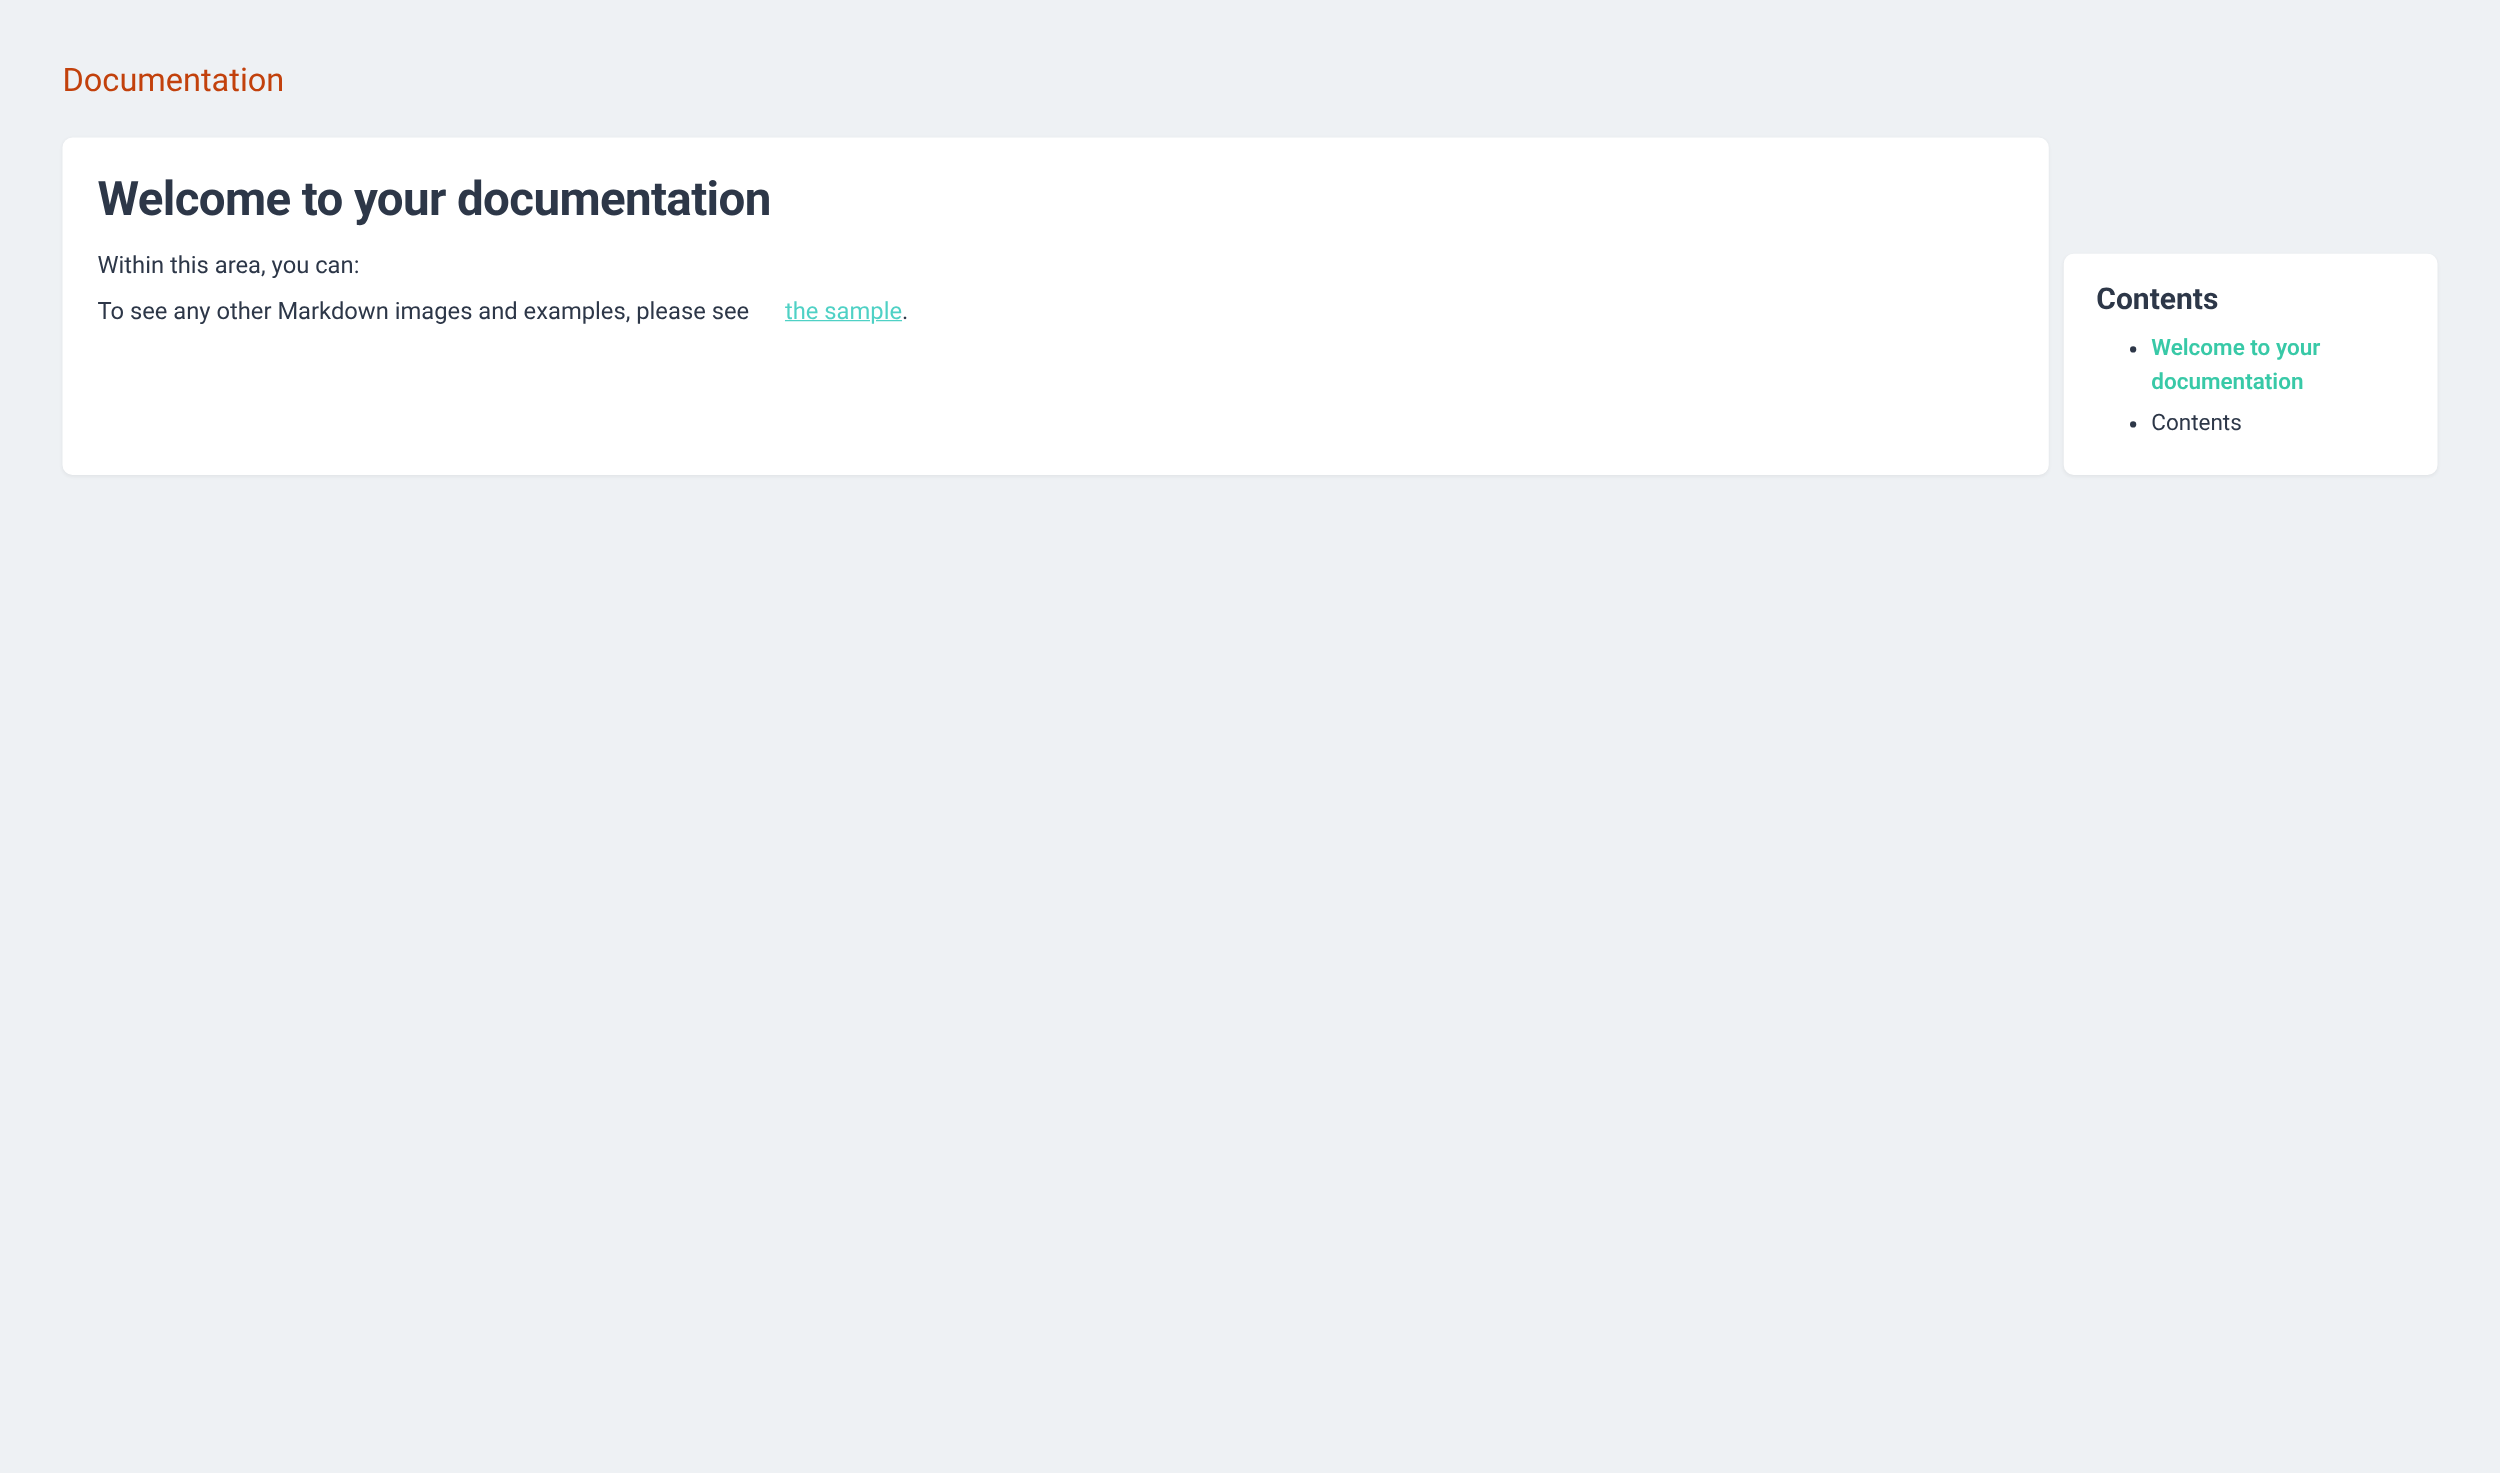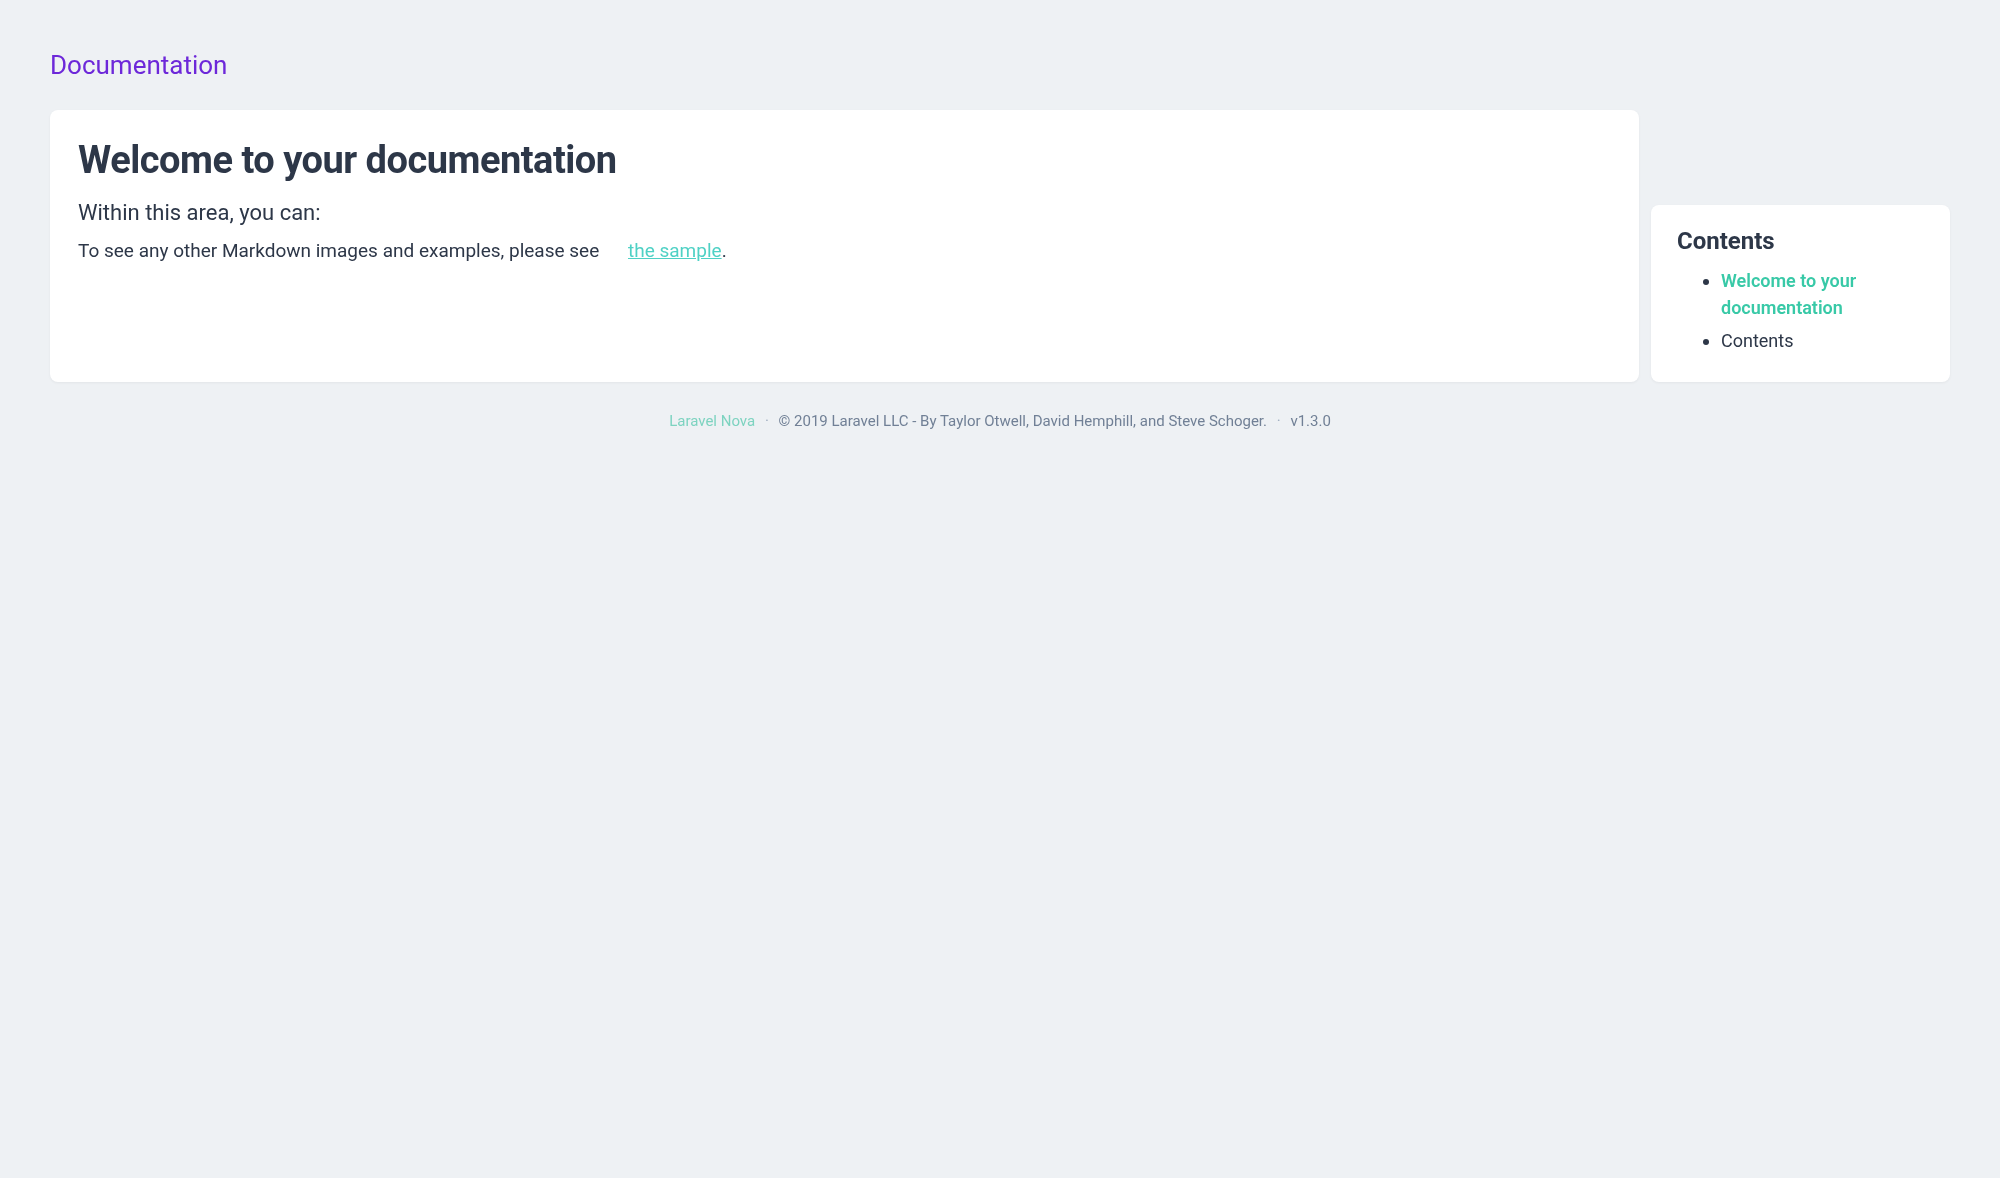--- a/index.html
+++ b/index.html
@@ -15,21 +15,21 @@
       color: #2d3748;
     }
     
     .container {
       padding: 50px 50px 0 50px;
     }
     
     .page-title {
       font-size: 26px;
       font-weight: 400;
-      color: #6d28d9;
+      color: #c2410c;
       margin-bottom: 30px;
     }
     
     .content-wrapper {
       display: flex;
       gap: 12px;
       align-items: flex-end;
     }
     
     .main-card {
@@ -42,21 +42,21 @@
     
     .doc-heading {
       font-size: 38px;
       font-weight: 700;
       color: #2d3748;
       margin-bottom: 18px;
       letter-spacing: -0.5px;
     }
     
     .doc-intro {
-      font-size: 22px;
+      font-size: 19px;
       color: #2d3748;
       margin-bottom: 14px;
     }
     
     .doc-list {
       list-style: disc;
       padding-left: 44px;
       margin-bottom: 18px;
     }
     
@@ -151,20 +151,13 @@
         <li>
           <a href="#" class="toc-link active">Welcome to your documentation</a>
         </li>
         <li>
           <a href="#" class="toc-link">Contents</a>
         </li>
       </ul>
     </div>
   </div>
 
-  <div class="footer">
-    <a href="#" class="footer-link">Laravel Nova</a>
-    <span class="footer-sep">·</span>
-    <span>© 2019 Laravel LLC - By Taylor Otwell, David Hemphill, and Steve Schoger.</span>
-    <span class="footer-sep">·</span>
-    <span>v1.3.0</span>
-  </div>
 </div>
 
 </body></html>

